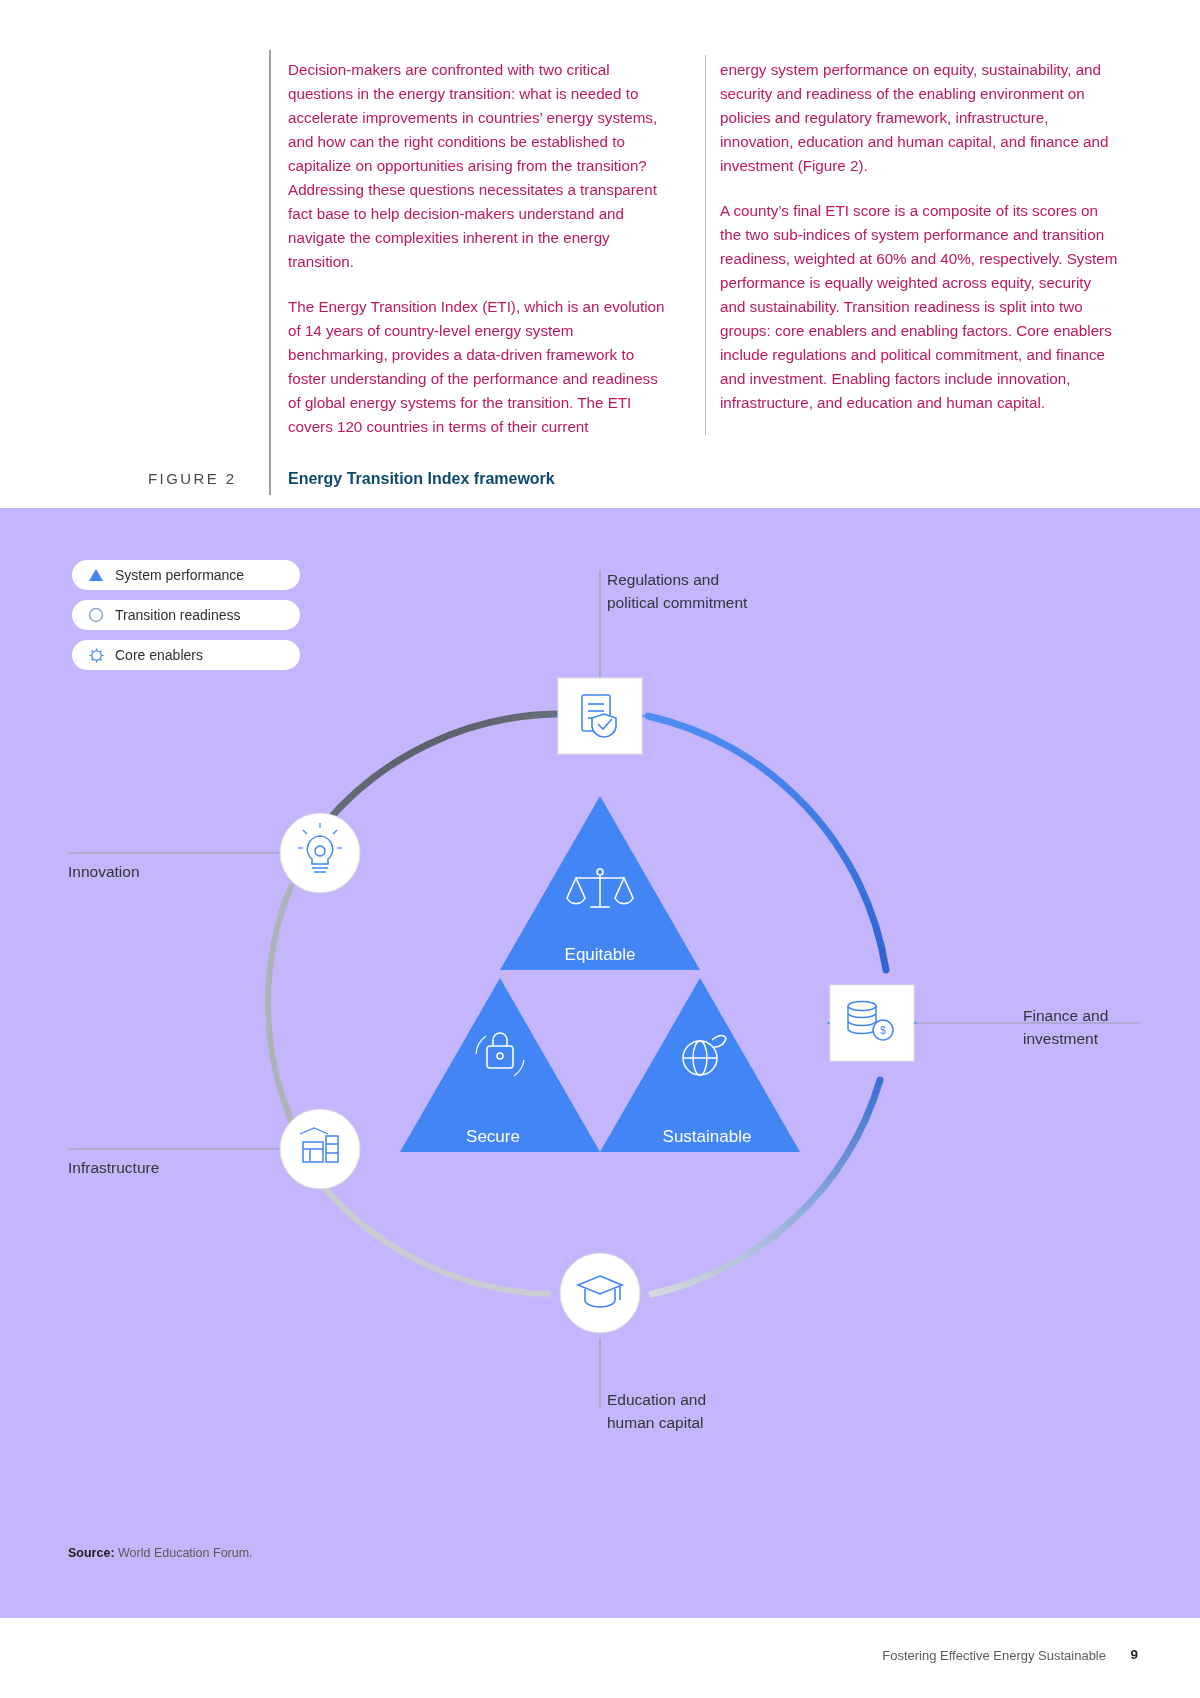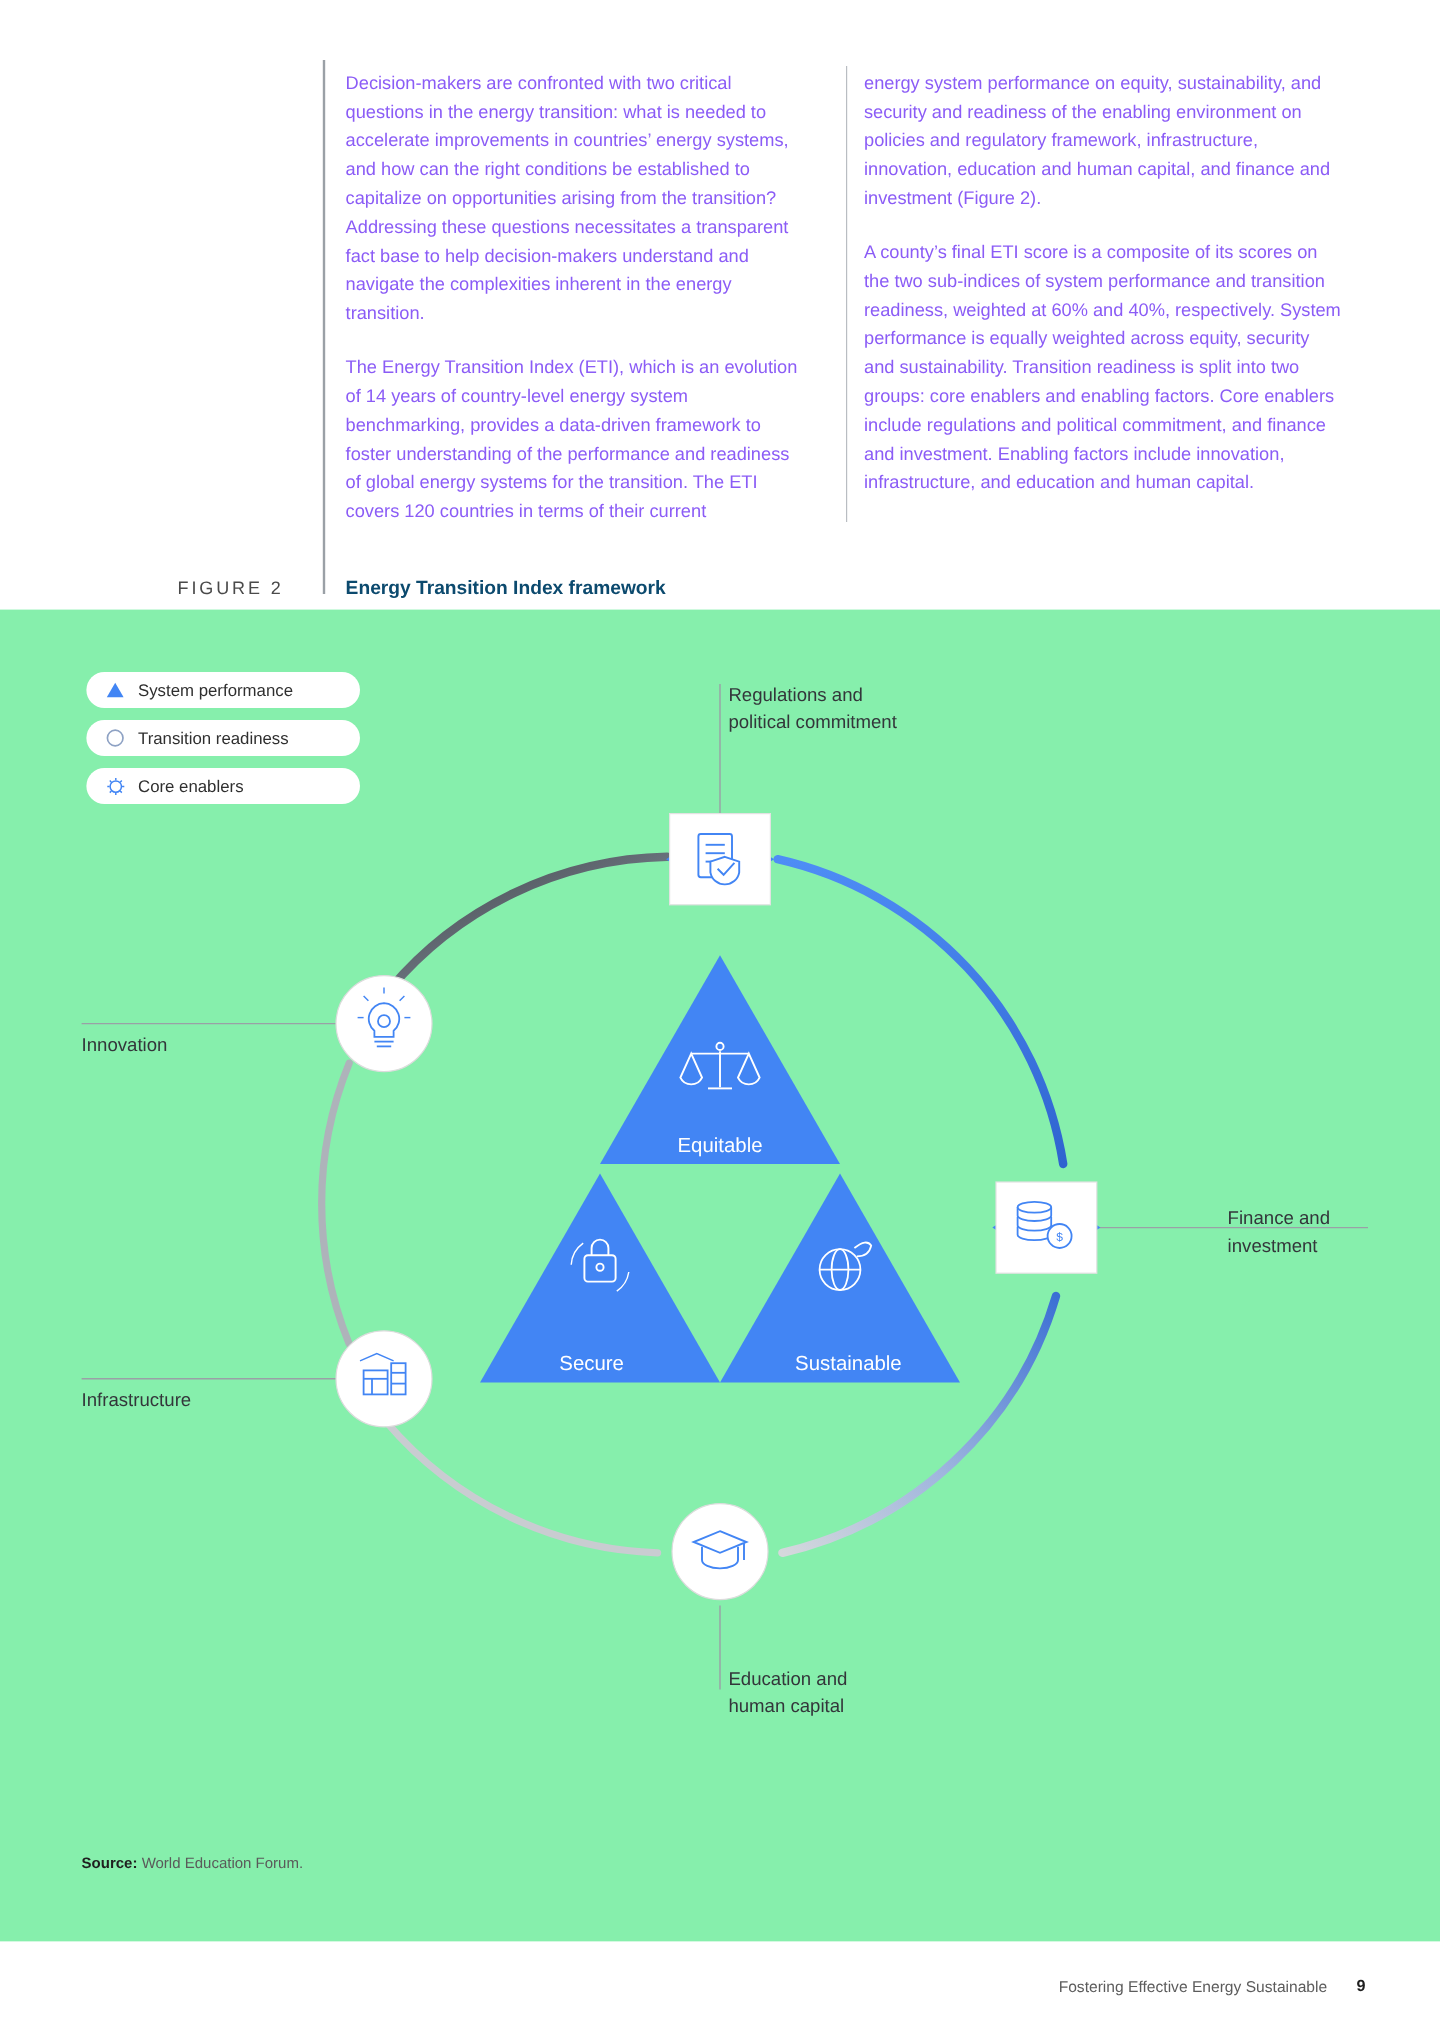--- a/index.html
+++ b/index.html
@@ -38,32 +38,32 @@
     top: 55px;
     width: 1px;
     height: 380px;
     background: #b9bdc2;
   }
   .text-col {
     position: absolute;
     width: 386px;
     font-size: 15.2px;
     line-height: 24px;
-    color: #8b5cf6;
+    color: #be185d;
   }
   .text-col.left { left: 288px; top: 58px; }
   .text-col.right { left: 720px; top: 58px; width: 400px; }
   .text-col p {
     margin: 0 0 21px 0;
   }
 
   .figure-label-row {
     position: absolute;
     left: 148px;
-    top: 480px;
+    top: 468px;
     width: 900px;
     height: 28px;
     text-align: center;
   }
   .figure-tag {
     position: absolute;
     left: 0;
     top: 2px;
     font-size: 15px;
     letter-spacing: 2.4px;
@@ -79,21 +79,21 @@
     color: #0c4a6e;
   }
 
   
   .figure-panel {
     position: absolute;
     left: 0;
     top: 508px;
     width: 1200px;
     height: 1110px;
-    background: #86efac;
+    background: #c4b5fd;
   }
 
   
   .legend {
     position: absolute;
     left: 72px;
     top: 52px;
     width: 228px;
   }
   .legend-item {

